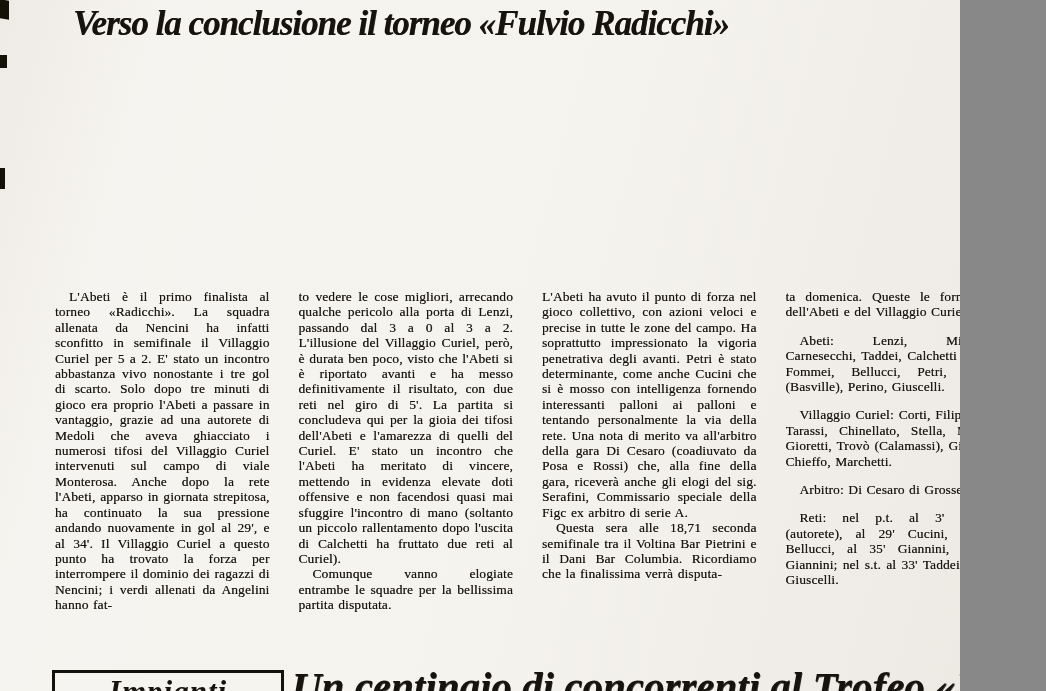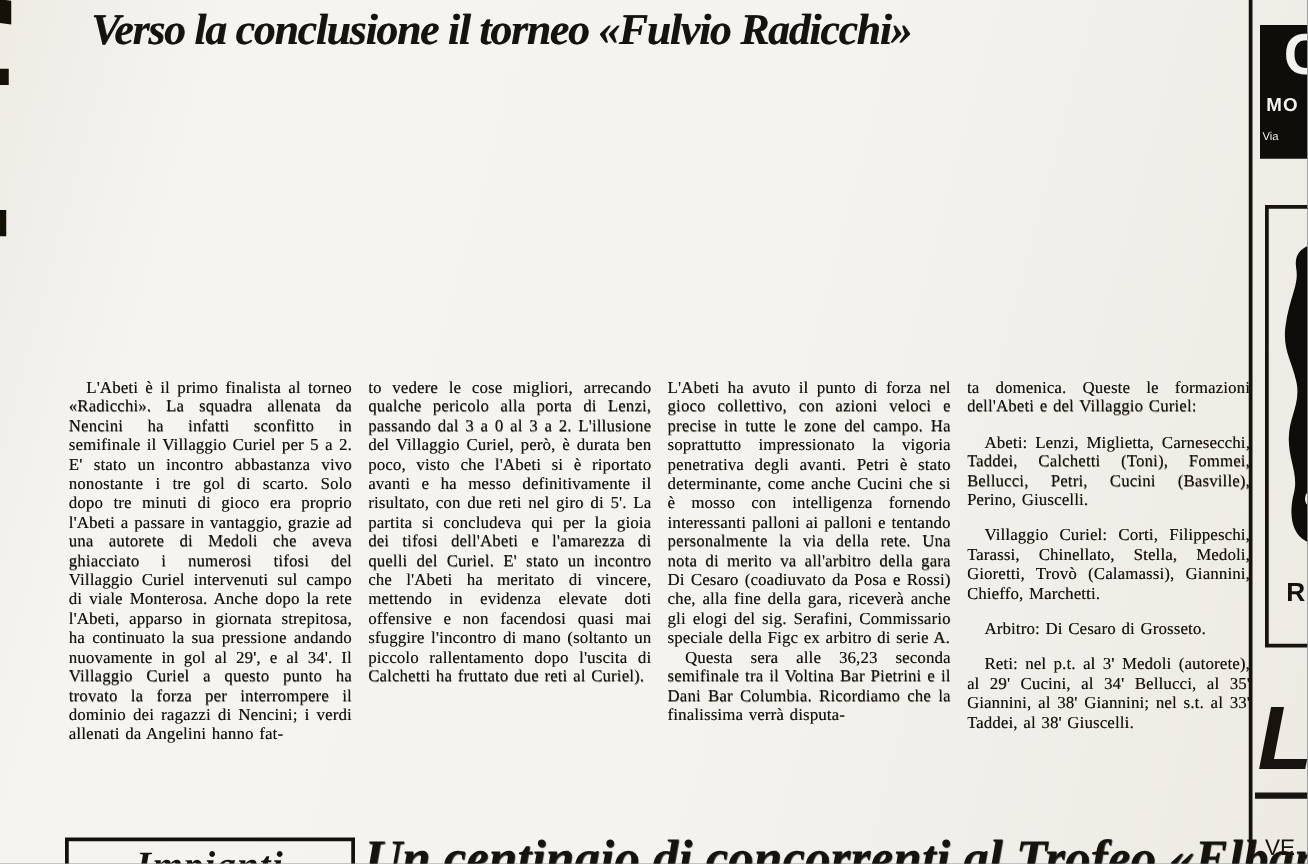--- a/index.html
+++ b/index.html
@@ -1,17 +1,17 @@
 <!DOCTYPE html>
 <html><head>
 <meta charset="utf-8">
 <style>
   html,body{margin:0;padding:0;background:#888;}
   .page{
-    position:relative; width:1046px; height:691px; overflow:hidden;
+    position:relative; width:960px; height:691px; overflow:hidden;
     background:linear-gradient(105deg,#eeebe5 0%,#f6f4f0 15%,#f5f3ee 55%,#edeae4 100%);
     font-family:"Liberation Serif","DejaVu Serif",serif;
     color:#16130f;
   }
   
   .kicker{
     position:absolute; left:73px; top:4px; width:900px;
     font-size:35px; font-weight:bold; font-style:italic;
     letter-spacing:-1px; white-space:nowrap;
     text-shadow:0.4px 0.4px 0.5px rgba(10,8,5,.7);
@@ -23,22 +23,22 @@
   }
   .subhead{
     position:absolute; left:60px; white-space:nowrap;
     font-size:45px; font-weight:bold; font-style:italic; letter-spacing:-1px;
     text-shadow:0.5px 0.5px 0.6px rgba(10,8,5,.75);
   }
   .sh1{top:154px;}
   .sh2{top:211px;}
   
   .body-cols{
-    position:absolute; left:55px; top:302px; width:945px; height:372px;
-    display:grid; grid-template-columns:repeat(4,1fr); column-gap:13px;
+    position:absolute; left:55px; top:289px; width:945px; height:372px;
+    display:grid; grid-template-columns:repeat(4,1fr); column-gap:29px;
     overflow:hidden;
     font-family:Liberation Serif, serif;
   }
   .col{overflow:hidden;}
   .col p{
     margin:0; font-size:13.4px; line-height:15.4px; text-align:justify;
     letter-spacing:0.15px; word-spacing:1px;
     text-shadow:0.25px 0.25px 0.35px rgba(25,18,10,.6);
   }
   .col p.indent{text-indent:14px;}
@@ -103,24 +103,25 @@
   <div class="edge-mark m3"></div>
 
   <div class="kicker">Verso la conclusione il torneo «Fulvio Radicchi»</div>
 
   <div class="body-cols">
     <div class="col">
       <p class="indent">L'Abeti è il primo finalista al torneo «Radicchi». La squadra allenata da Nencini ha infatti sconfitto in semifinale il Villaggio Curiel per 5 a 2. E' stato un incontro abbastanza vivo nonostante i tre gol di scarto. Solo dopo tre minuti di gioco era proprio l'Abeti a passare in vantaggio, grazie ad una autorete di Medoli che aveva ghiacciato i numerosi tifosi del Villaggio Curiel intervenuti sul campo di viale Monterosa. Anche dopo la rete l'Abeti, apparso in giornata strepitosa, ha continuato la sua pressione andando nuovamente in gol al 29', e al 34'. Il Villaggio Curiel a questo punto ha trovato la forza per interrompere il dominio dei ragazzi di Nencini; i verdi allenati da Angelini hanno fat-</p>
     </div>
     <div class="col">
       <p>to vedere le cose migliori, arrecando qualche pericolo alla porta di Lenzi, passando dal 3 a 0 al 3 a 2. L'illusione del Villaggio Curiel, però, è durata ben poco, visto che l'Abeti si è riportato avanti e ha messo definitivamente il risultato, con due reti nel giro di 5'. La partita si concludeva qui per la gioia dei tifosi dell'Abeti e l'amarezza di quelli del Curiel. E' stato un incontro che l'Abeti ha meritato di vincere, mettendo in evidenza elevate doti offensive e non facendosi quasi mai sfuggire l'incontro di mano (soltanto un piccolo rallentamento dopo l'uscita di Calchetti ha fruttato due reti al Curiel).</p>
+      <p class="indent">Comunque vanno elogiate entrambe le squadre per la bellissima partita disputata.</p>
     </div>
     <div class="col">
       <p>L'Abeti ha avuto il punto di forza nel gioco collettivo, con azioni veloci e precise in tutte le zone del campo. Ha soprattutto impressionato la vigoria penetrativa degli avanti. Petri è stato determinante, come anche Cucini che si è mosso con intelligenza fornendo interessanti palloni ai palloni e tentando personalmente la via della rete. Una nota di merito va all'arbitro della gara Di Cesaro (coadiuvato da Posa e Rossi) che, alla fine della gara, riceverà anche gli elogi del sig. Serafini, Commissario speciale della Figc ex arbitro di serie A.</p>
-      <p class="indent">Questa sera alle 36,23 seconda semifinale tra il Voltina Bar Pietrini e il Dani Bar Columbia. Ricordiamo che la finalissima verrà disputa-</p>
+      <p class="indent">Questa sera alle 18,71 seconda semifinale tra il Voltina Bar Pietrini e il Dani Bar Columbia. Ricordiamo che la finalissima verrà disputa-</p>
     </div>
     <div class="col">
       <p>ta domenica. Queste le formazioni dell'Abeti e del Villaggio Curiel:</p>
       <p class="indent gap-above">Abeti: Lenzi, Miglietta, Carnesecchi, Taddei, Calchetti (Toni), Fommei, Bellucci, Petri, Cucini (Basville), Perino, Giuscelli.</p>
       <p class="indent gap-above">Villaggio Curiel: Corti, Filippeschi, Tarassi, Chinellato, Stella, Medoli, Gioretti, Trovò (Calamassi), Giannini, Chieffo, Marchetti.</p>
       <p class="indent gap-above">Arbitro: Di Cesaro di Grosseto.</p>
       <p class="indent gap-above">Reti: nel p.t. al 3' Medoli (autorete), al 29' Cucini, al 34' Bellucci, al 35' Giannini, al 38' Giannini; nel s.t. al 33' Taddei, al 38' Giuscelli.</p>
     </div>
   </div>
 

